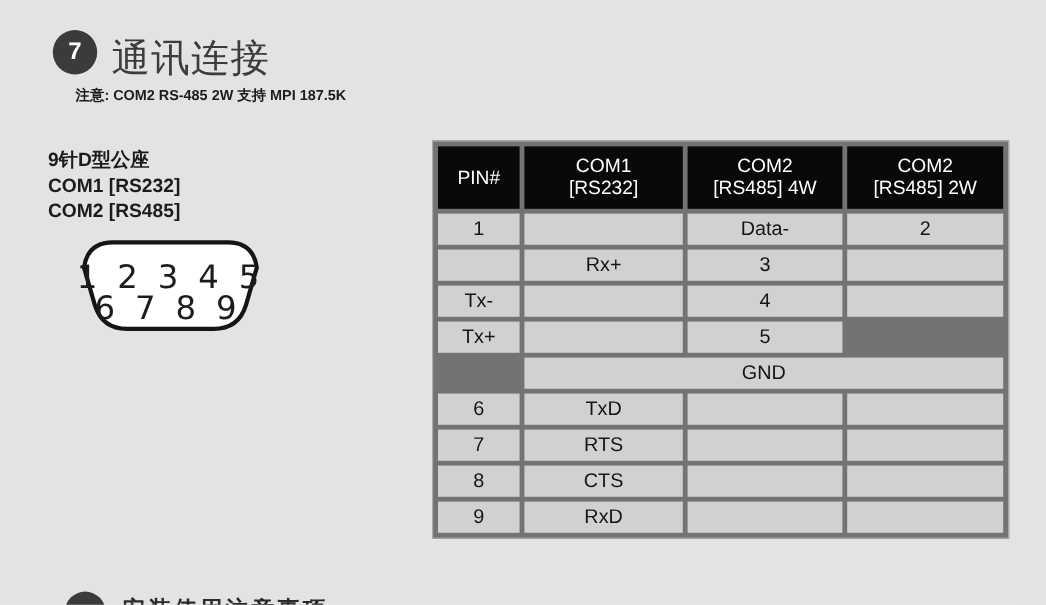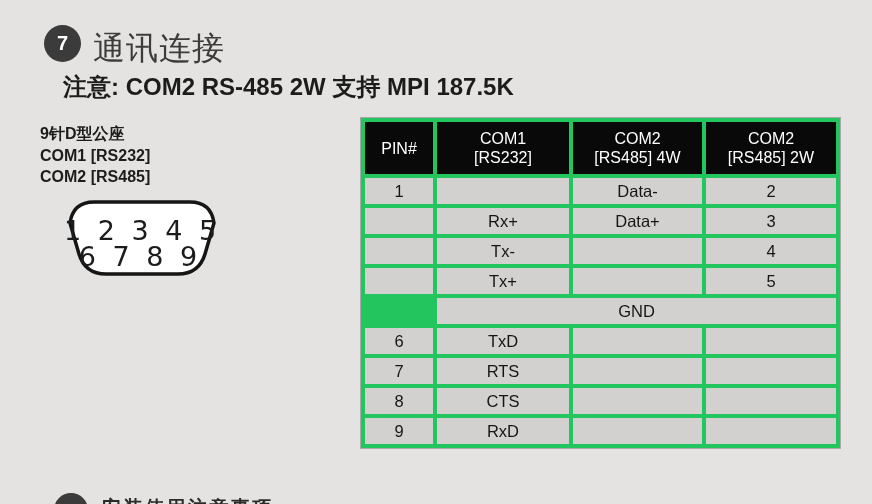--- a/index.html
+++ b/index.html
@@ -14,33 +14,33 @@
     border-radius:50%; background:#3b3b3b; color:#ffffff;
     display:flex; align-items:center; justify-content:center;
     font-size:20px; font-weight:bold;
   }
   .section-title {
     position:absolute; left:93px; top:27px;
     font-size:32px; color:#3c3c3c; font-weight:500; letter-spacing:1px;
   }
   .note {
     position:absolute; left:63px; top:71px;
-    font-size:24px; font-weight:bold; color:#1c1c1c;
+    font-size:12px; font-weight:bold; color:#1c1c1c;
   }
   
   .connector-labels {
     position:absolute; left:40px; top:123px;
     font-size:16px; font-weight:bold; color:#1c1c1c; line-height:21.5px;
   }
   .connector-svg { position:absolute; left:58px; top:197px; }
 
   
   .panel {
     position:absolute; left:360px; top:117px;
-    background:#22c55e; border:1px solid #a9a9a9; padding:4px;
+    background:#737373; border:1px solid #a9a9a9; padding:4px;
   }
   .grid {
     display:grid;
     grid-template-columns:68px 132px 129px 130px;
     gap:4px;
   }
   .hcell {
     background:#090909; color:#ffffff; height:52px;
     display:flex; flex-direction:column; align-items:center; justify-content:center;
     font-size:16px; line-height:19px;
@@ -108,21 +108,20 @@
         <span>[RS485] 2W</span>
       </div>
 
       <div class="cell">1</div>
       <div class="cell"></div>
       <div class="cell">Data-</div>
 
       <div class="cell">2</div>
       <div class="cell"></div>
       <div class="cell">Rx+</div>
-      <div class="cell">Data+</div>
 
       <div class="cell">3</div>
       <div class="cell"></div>
       <div class="cell">Tx-</div>
       <div class="cell"></div>
 
       <div class="cell">4</div>
       <div class="cell"></div>
       <div class="cell">Tx+</div>
       <div class="cell"></div>

